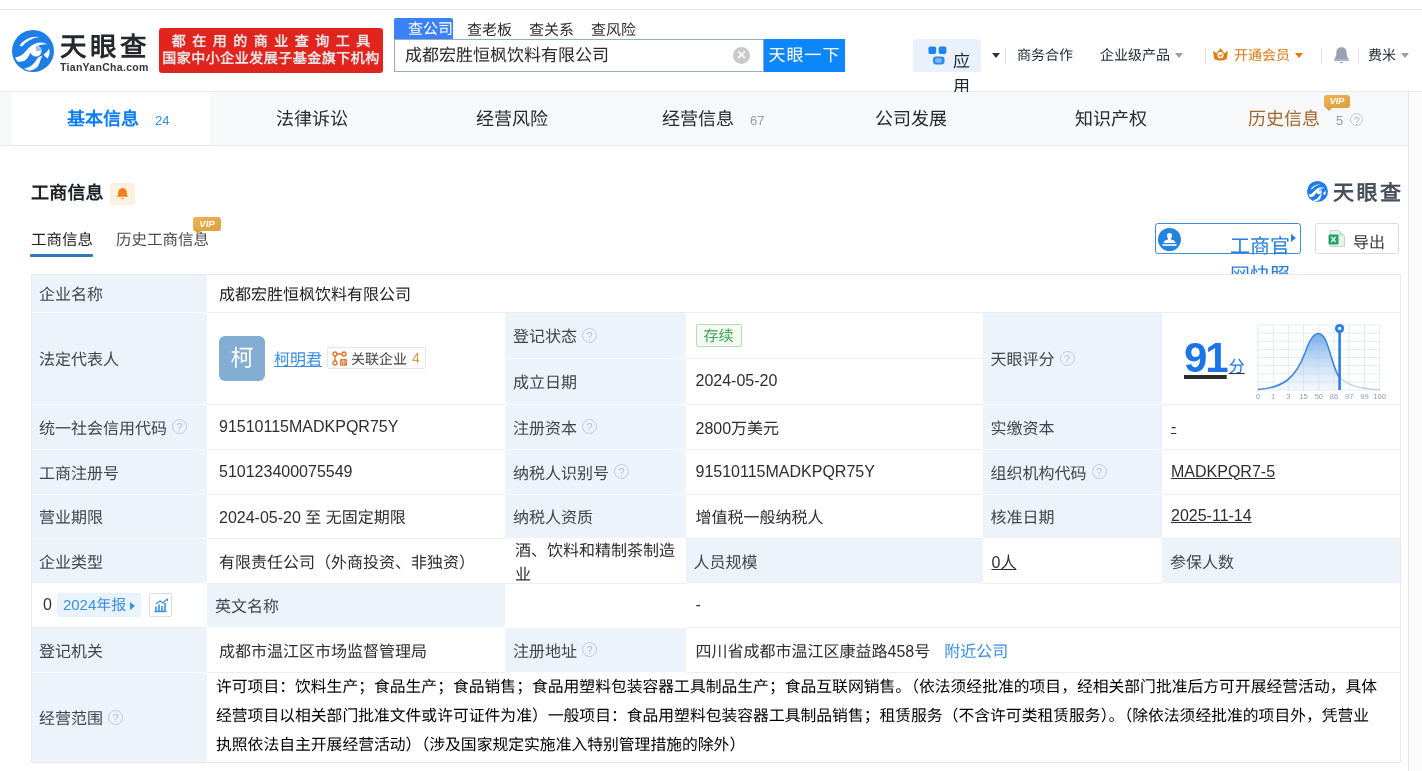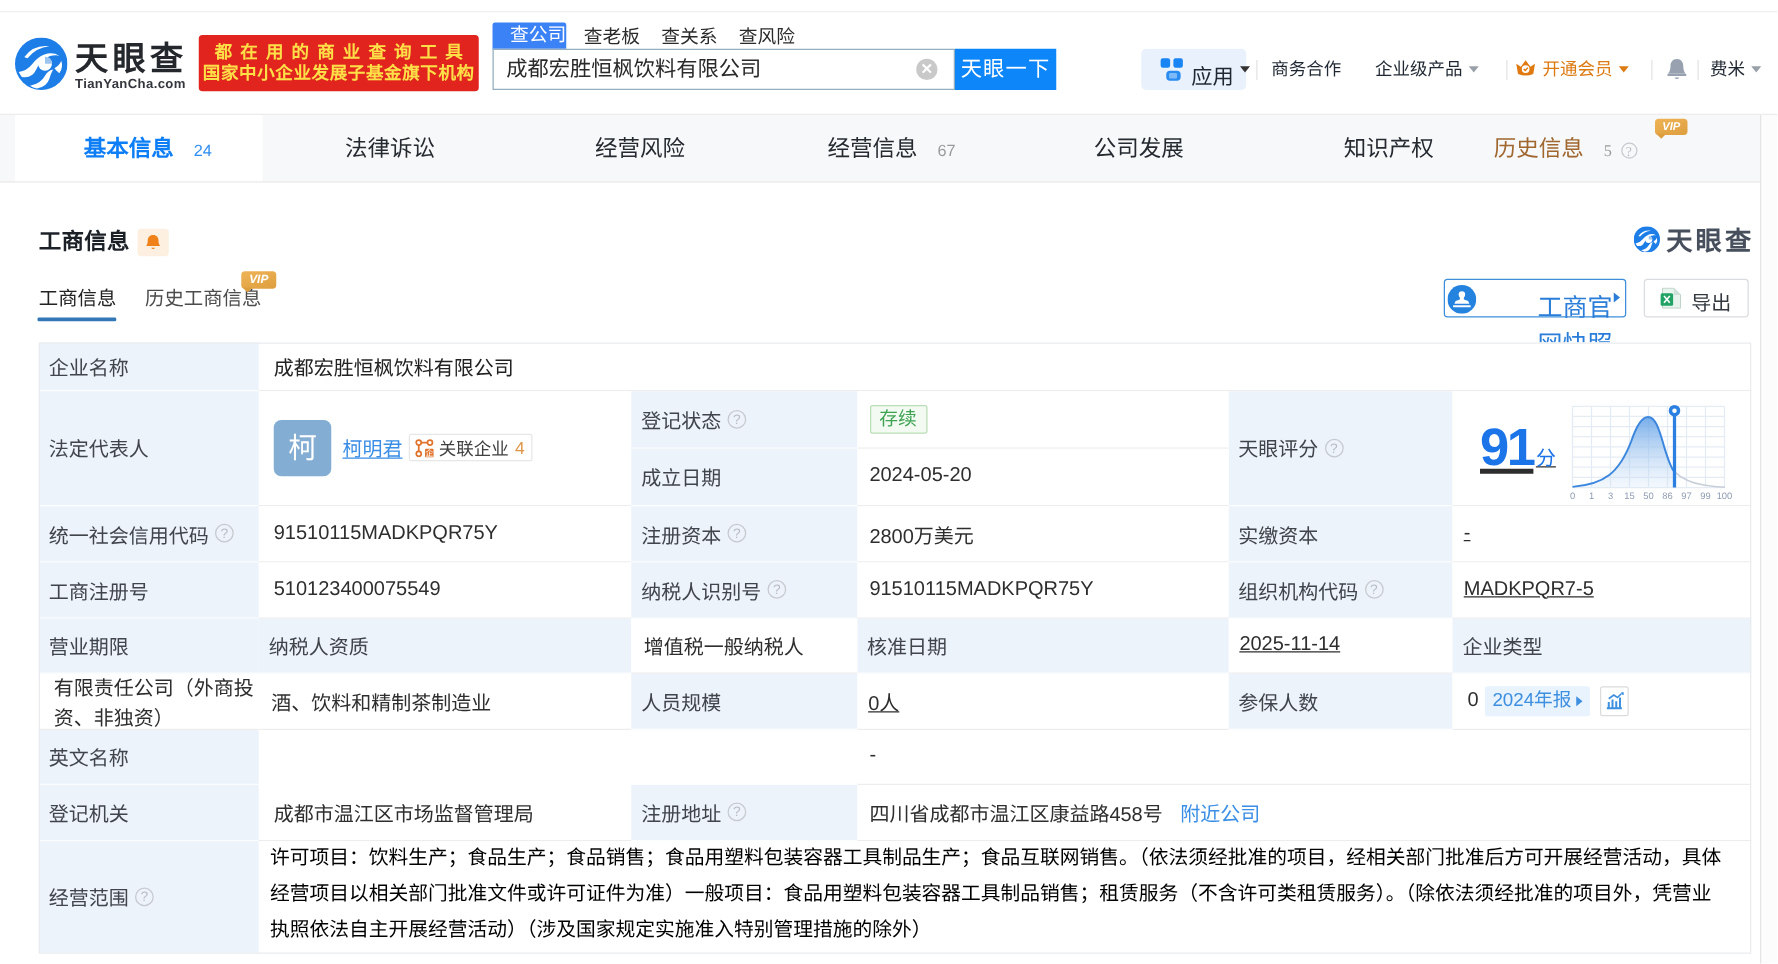--- a/index.html
+++ b/index.html
@@ -6,31 +6,31 @@
 * { margin:0; padding:0; box-sizing:border-box; }
 html,body { width:1422px; height:771px; background:#fff; font-family:"Liberation Sans", sans-serif; }
 #page { position:relative; width:1422px; height:771px; overflow:hidden; background:#fff; }
 .abs { position:absolute; }
 
 #topstrip { left:0; top:0; width:1422px; height:10px; background:#fff; border-bottom:1px solid #e9e9e9; }
 
 #header { left:0; top:10px; width:1422px; height:82px; background:#fff; border-bottom:1px solid #ececec; }
 #logo-txt { left:60px; top:25px; font-size:26.5px; font-weight:bold; color:#24272b; letter-spacing:3.5px; }
 #logo-sub { left:60px; top:61px; font-size:10.5px; font-weight:bold; color:#33373d; letter-spacing:0.3px; }
-#redbox { left:159px; top:28px; width:224px; height:45px; background:#e2241e; border-radius:3px; color:#fde047; text-align:center; }
+#redbox { left:159px; top:28px; width:224px; height:45px; background:#e2241e; border-radius:3px; color:#e5e5e5; text-align:center; }
 #redbox .l1 { margin-top:5px; font-size:14px; font-weight:bold; letter-spacing:6.5px; text-indent:6.5px; line-height:17px; }
 #redbox .l2 { font-size:14px; font-weight:bold; letter-spacing:0.5px; line-height:17px; }
 
 .stab { position:absolute; top:19px; height:21px; line-height:21px; font-size:15px; color:#2a2a2a; }
 #stab-active { left:394px; top:18px; width:59px; height:21.5px; background:#3b82f6; color:#fff; font-size:15px; text-align:right; line-height:21.5px; border-radius:2px 2px 0 0; }
 #sinput { left:394px; top:39px; width:370px; height:33px; border:1px solid #93aebe; background:#fff; line-height:31px; font-size:17px; color:#2a2a2a; padding-left:10px; }
 #sclear { left:733px; top:47px; width:17px; height:17px; border-radius:50%; background:#c9c9c9; color:#fff; font-size:12px; line-height:16px; text-align:center; font-weight:bold; }
 #sbtn { left:764px; top:39px; width:81px; height:33px; background:#0c86f8; color:#fff; font-size:17px; text-align:center; line-height:33px; letter-spacing:1px; }
 
-#appbtn { left:913px; top:39px; width:84px; height:33px; background:#e9f1fc; border-radius:4px; }
+#appbtn { left:913px; top:39px; width:68px; height:33px; background:#e9f1fc; border-radius:4px; }
 .hmenu { position:absolute; top:47px; height:17px; font-size:14px; color:#1f2732; line-height:17px; }
 .hdiv { position:absolute; top:48px; width:1px; height:16px; background:#e3e3e3; }
 .caret { display:inline-block; width:0; height:0; border-left:4.5px solid transparent; border-right:4.5px solid transparent; border-top:5px solid #9aa0a8; vertical-align:middle; margin-left:5px; margin-bottom:2px; }
 
 #navbar { left:0; top:92px; width:1408px; height:54px; background:#f7f8f9; border-bottom:1px solid #e9e9e9; }
 #navtab-active { left:12px; top:92px; width:198px; height:53px; background:#fff; }
 .ntab { position:absolute; top:109px; height:20px; line-height:20px; font-size:18px; color:#252a31; white-space:nowrap; }
 .ntab .cnt { font-size:13px; color:#9b9b9b; margin-left:16px; font-weight:normal; }
 
 #sec-title { left:31px; top:178px; font-size:18px; font-weight:bold; color:#1c2127; letter-spacing:0.2px; }
@@ -140,21 +140,21 @@
   <div class="hmenu" style="left:1368px;">费米<span class="caret"></span></div>
 
   <div class="abs" id="navbar"></div>
   <div class="abs" id="navtab-active"></div>
   <div class="ntab" style="left:67px; color:#0d7ef5; font-weight:bold;">基本信息<span class="cnt" style="color:#2e8df2;">24</span></div>
   <div class="ntab" style="left:276px;">法律诉讼</div>
   <div class="ntab" style="left:476px;">经营风险</div>
   <div class="ntab" style="left:662px;">经营信息<span class="cnt">67</span></div>
   <div class="ntab" style="left:875px;">公司发展</div>
   <div class="ntab" style="left:1075px;">知识产权</div>
-  <div class="ntab" style="left:1195px; color:#a0672f;font-family:Liberation Serif, serif;">历史信息<span class="cnt">5</span><span class="qm" style="margin-left:7px; width:13px; height:13px;">?</span></div>
+  <div class="ntab" style="left:1248px; color:#a0672f;">历史信息<span class="cnt">5</span><span class="qm" style="margin-left:7px; width:13px; height:13px;">?</span></div>
   <div class="vipbadge" style="left:1324px; top:95px; width:26px; height:12.5px; font-size:9px; line-height:12.5px;">VIP</div>
 
   <div class="abs" id="sec-title">工商信息</div>
   <div class="abs" id="bellbadge"><svg width="13" height="14" viewBox="0 0 13 14" style="margin-top:4px;">
         <path d="M6.5 1 C3.6 1 2.2 3.2 2.2 5.5 C2.2 8.2 1.2 9.3 0.8 9.8 L12.2 9.8 C11.8 9.3 10.8 8.2 10.8 5.5 C10.8 3.2 9.4 1 6.5 1Z" fill="#f08018"></path>
         <path d="M5 11.2 a1.6 1.6 0 0 0 3 0Z" fill="#f08018"></path>
       </svg></div>
   <div class="subtab" id="subtab1">工商信息</div>
   <div class="subtab" id="subtab2">历史工商信息</div>
   <div class="vipbadge" style="left:193px; top:217px; width:28px; height:13.5px; font-size:9.5px; line-height:13.5px;">VIP</div>
@@ -254,20 +254,21 @@
     <div class="vc vc3">-</div>
 
     <div class="lc">工商注册号</div>
     <div class="vc">510123400075549</div>
     <div class="lc">纳税人识别号<span class="qm">?</span></div>
     <div class="vc vc2">91510115MADKPQR75Y</div>
     <div class="lc">组织机构代码<span class="qm">?</span></div>
     <div class="vc vc3">MADKPQR7-5</div>
 
     <div class="lc">营业期限</div>
+    <div class="vc">2024-05-20 至 无固定期限</div>
     <div class="lc">纳税人资质</div>
     <div class="vc vc2">增值税一般纳税人</div>
     <div class="lc">核准日期</div>
     <div class="vc vc3">2025-11-14</div>
 
     <div class="lc">企业类型</div>
     <div class="vc">有限责任公司（外商投资、非独资）</div>
     <div class="vc vc2">酒、饮料和精制茶制造业</div>
     <div class="lc">人员规模</div>
     <div class="vc vc3">0人</div>

